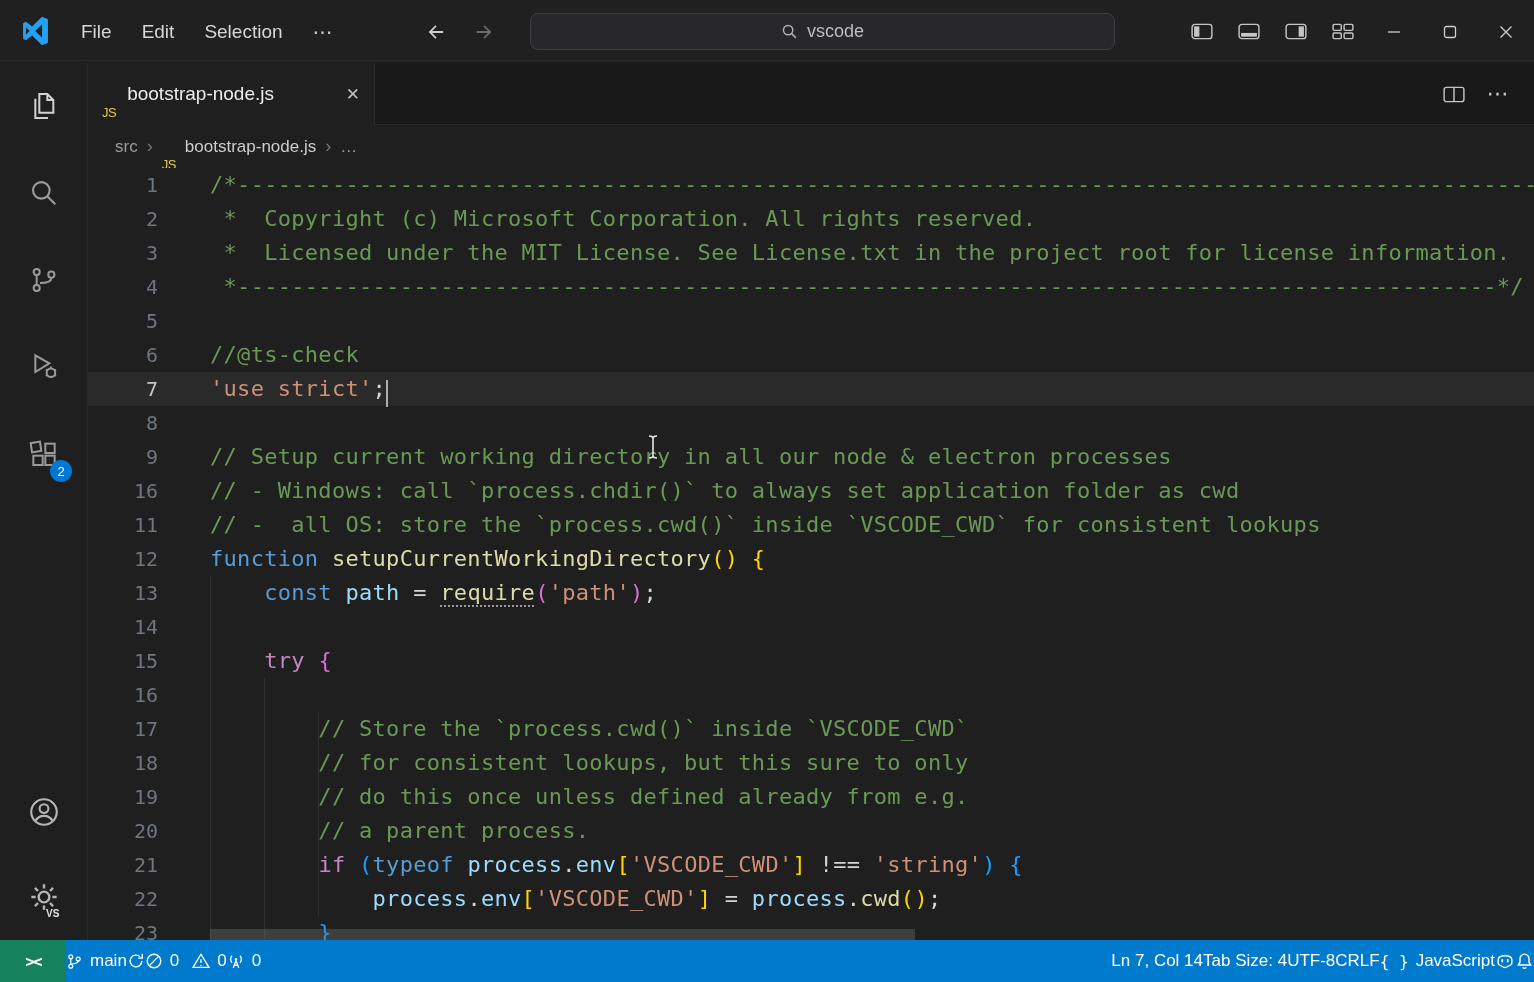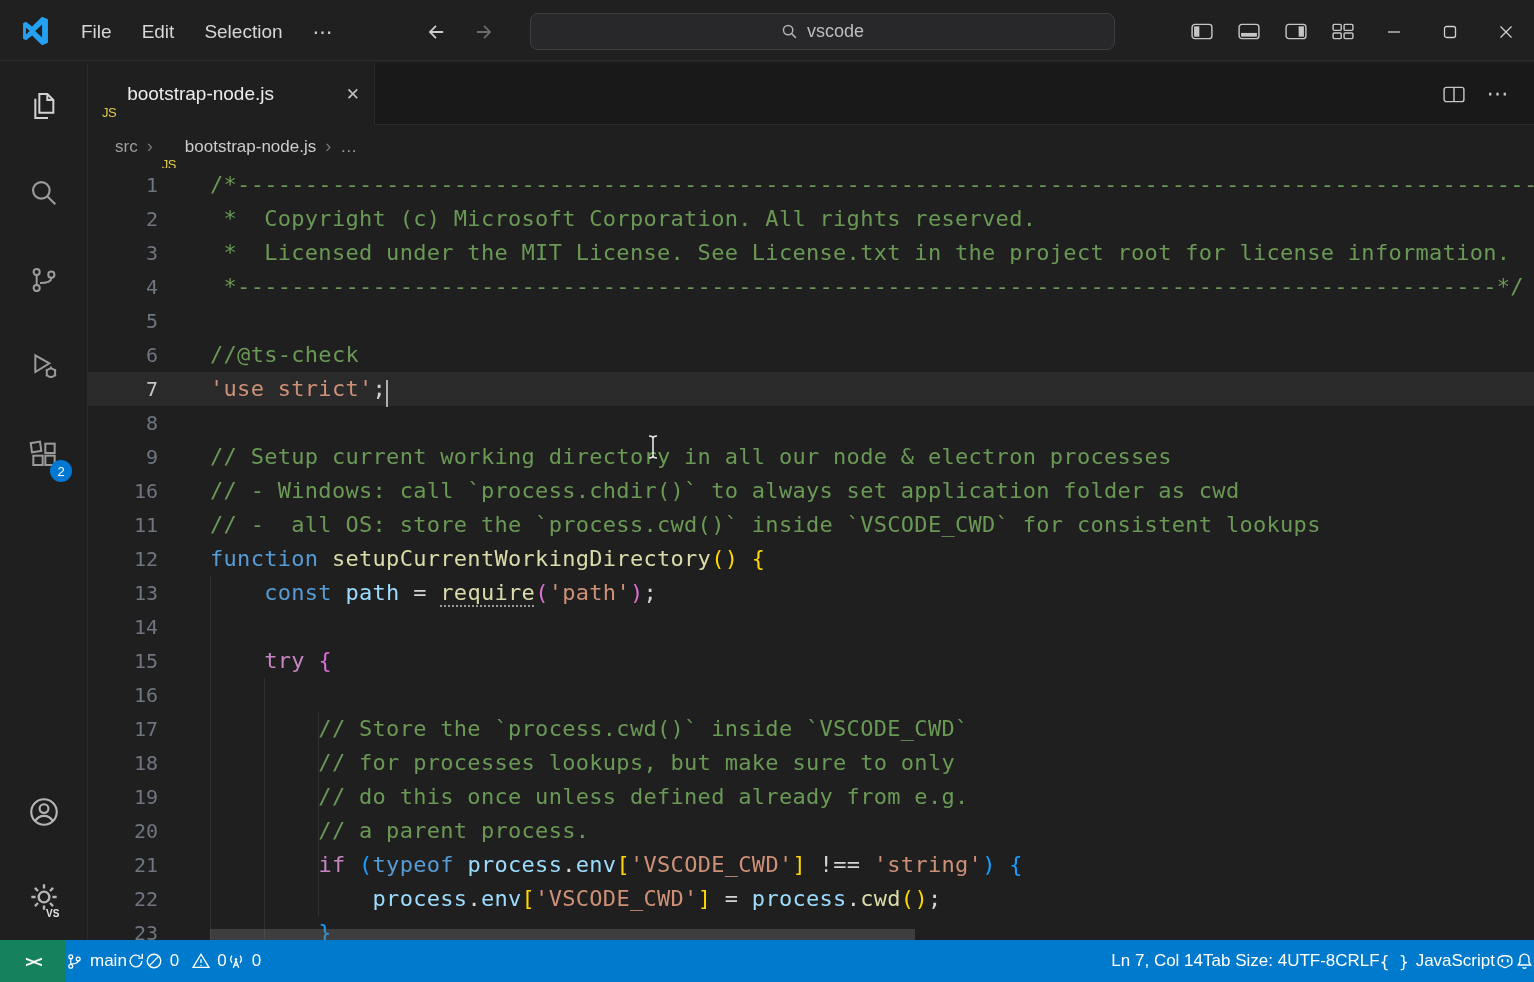--- a/index.html
+++ b/index.html
@@ -263,21 +263,21 @@
       <div class="code-row"><div class="gutter">8</div><div class="code-text"></div></div>
       <div class="code-row"><div class="gutter">9</div><div class="code-text"><span class="tk-c">// Setup current working directory in all our node &amp; electron processes</span></div></div>
       <div class="code-row"><div class="gutter">16</div><div class="code-text"><span class="tk-c">// - Windows: call `process.chdir()` to always set application folder as cwd</span></div></div>
       <div class="code-row"><div class="gutter">11</div><div class="code-text"><span class="tk-c">// -  all OS: store the `process.cwd()` inside `VSCODE_CWD` for consistent lookups</span></div></div>
       <div class="code-row"><div class="gutter">12</div><div class="code-text"><span class="tk-k">function </span><span class="tk-fn">setupCurrentWorkingDirectory</span><span class="tk-b1">()</span><span class="tk-d"> </span><span class="tk-b1">{</span></div></div>
       <div class="code-row"><div class="gutter">13</div><div class="code-text"><span class="tk-d">    </span><span class="tk-k">const</span><span class="tk-d"> </span><span class="tk-v">path</span><span class="tk-d"> = </span><span class="tk-req">require</span><span class="tk-b2">(</span><span class="tk-s">'path'</span><span class="tk-b2">)</span><span class="tk-d">;</span></div></div>
       <div class="code-row"><div class="gutter">14</div><div class="code-text"></div></div>
       <div class="code-row"><div class="gutter">15</div><div class="code-text"><span class="tk-d">    </span><span class="tk-kc">try</span><span class="tk-d"> </span><span class="tk-b2">{</span></div></div>
       <div class="code-row"><div class="gutter">16</div><div class="code-text"></div></div>
       <div class="code-row"><div class="gutter">17</div><div class="code-text"><span class="tk-c">        // Store the `process.cwd()` inside `VSCODE_CWD`</span></div></div>
-      <div class="code-row"><div class="gutter">18</div><div class="code-text"><span class="tk-c">        // for processes lookups, but make sure to only</span></div></div>
+      <div class="code-row"><div class="gutter">18</div><div class="code-text"><span class="tk-c">        // for consistent lookups, but this sure to only</span></div></div>
       <div class="code-row"><div class="gutter">19</div><div class="code-text"><span class="tk-c">        // do this once unless defined already from e.g.</span></div></div>
       <div class="code-row"><div class="gutter">20</div><div class="code-text"><span class="tk-c">        // a parent process.</span></div></div>
       <div class="code-row"><div class="gutter">21</div><div class="code-text"><span class="tk-d">        </span><span class="tk-kc">if</span><span class="tk-d"> </span><span class="tk-b3">(</span><span class="tk-k">typeof</span><span class="tk-d"> </span><span class="tk-v">process</span><span class="tk-d">.</span><span class="tk-v">env</span><span class="tk-b1">[</span><span class="tk-s">'VSCODE_CWD'</span><span class="tk-b1">]</span><span class="tk-d"> !== </span><span class="tk-s">'string'</span><span class="tk-b3">)</span><span class="tk-d"> </span><span class="tk-b3">{</span></div></div>
       <div class="code-row"><div class="gutter">22</div><div class="code-text"><span class="tk-d">            </span><span class="tk-v">process</span><span class="tk-d">.</span><span class="tk-v">env</span><span class="tk-b1">[</span><span class="tk-s">'VSCODE_CWD'</span><span class="tk-b1">]</span><span class="tk-d"> = </span><span class="tk-v">process</span><span class="tk-d">.</span><span class="tk-fn">cwd</span><span class="tk-b1">()</span><span class="tk-d">;</span></div></div>
       <div class="code-row"><div class="gutter">23</div><div class="code-text"><span class="tk-b3">        }</span></div></div>
     </div>
   <div class="caret"></div>
   <div class="hscrollbar"></div>
   <div class="mouse-cursor">
     <svg width="14" height="26" viewBox="0 0 14 26" fill="none" stroke="#e6e6e6" stroke-width="1.6">

